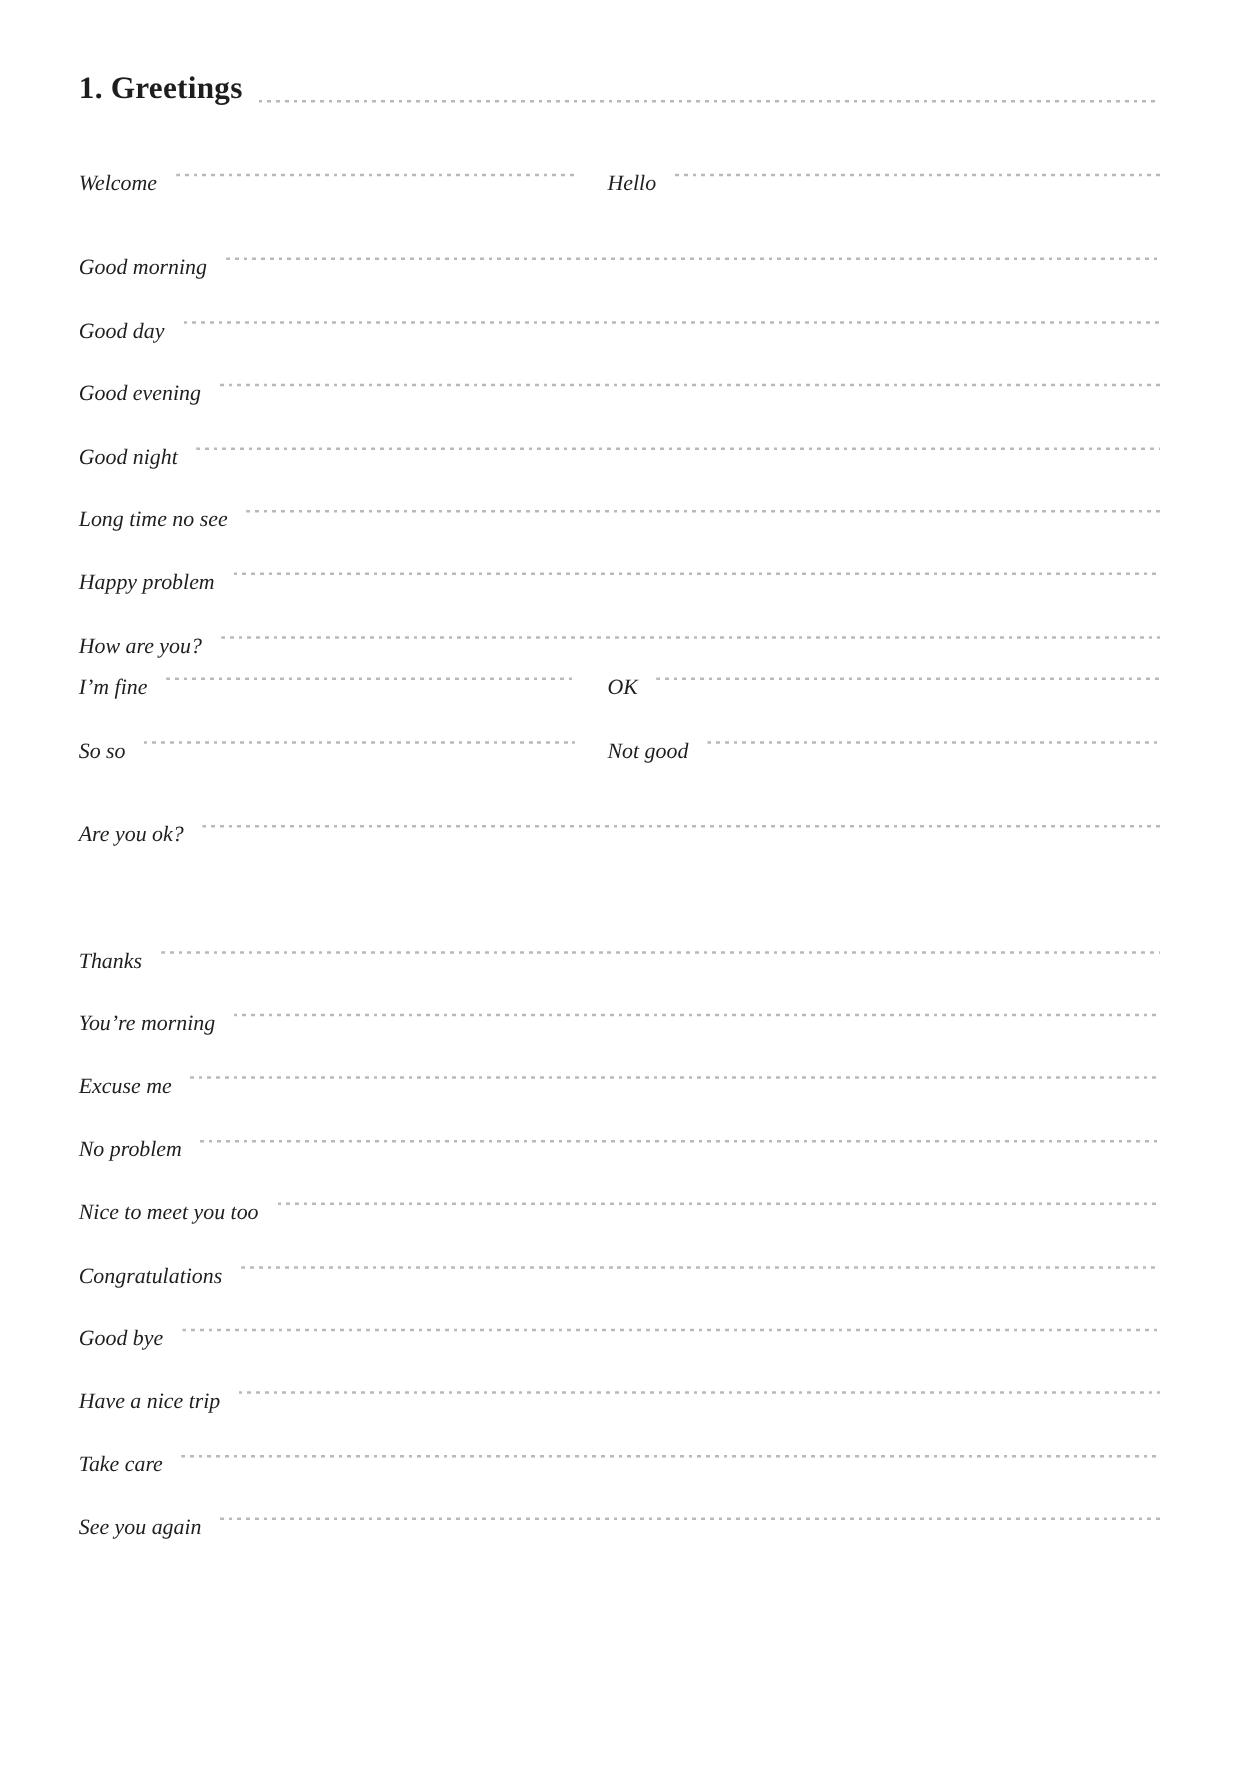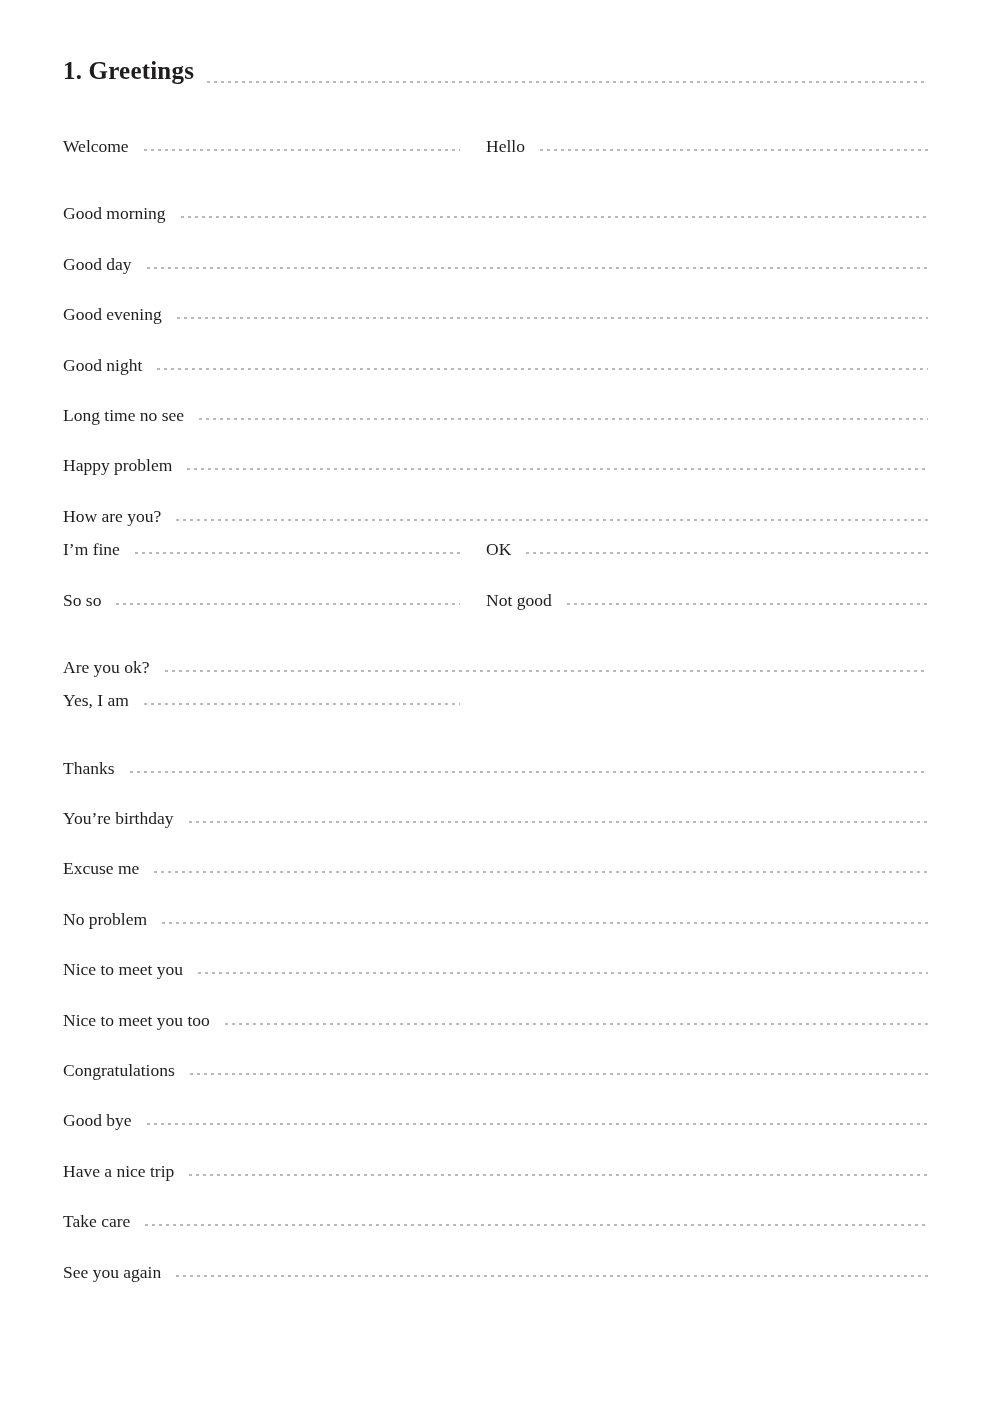--- a/index.html
+++ b/index.html
@@ -49,22 +49,23 @@
     margin-top:49px;
   }
   .row{
     display:flex;
     align-items:baseline;
     height:50.4px;
     box-sizing:border-box;
   }
   .cell{
     display:flex;
-    align-items:center;
+    align-items:flex-start;
     min-width:0;
+    font-style:italic;
   }
   .cell.full{flex:1 1 auto;margin-top:17px;}
   .cell.left{flex:0 0 397px;width:397px;margin-right:26px;}
   .cell.right{flex:1 1 auto;}
   .phrase-label{
     font-size:17.5px;
     line-height:22px;
     white-space:nowrap;
     margin-right:15px;
   }
@@ -151,52 +152,42 @@
             <div class="leader"></div>
           </div>
         </div>
         <div class="row">
           <div class="cell full">
             <span class="phrase-label">Are you ok?</span>
             <div class="leader"></div>
           </div>
         </div>
         <div class="row">
-          <div class="cell left">
-            <span class="phrase-label">Yes, I am</span>
-            <div class="leader"></div>
-          </div>
         </div>
         <div class="row">
           <div class="cell full">
             <span class="phrase-label">Thanks</span>
             <div class="leader"></div>
           </div>
         </div>
         <div class="row">
           <div class="cell full">
-            <span class="phrase-label">You’re birthday</span>
+            <span class="phrase-label">You’re morning</span>
             <div class="leader"></div>
           </div>
         </div>
         <div class="row">
           <div class="cell full">
             <span class="phrase-label">Excuse me</span>
             <div class="leader"></div>
           </div>
         </div>
         <div class="row">
           <div class="cell full">
             <span class="phrase-label">No problem</span>
-            <div class="leader"></div>
-          </div>
-        </div>
-        <div class="row">
-          <div class="cell full">
-            <span class="phrase-label">Nice to meet you</span>
             <div class="leader"></div>
           </div>
         </div>
         <div class="row">
           <div class="cell full">
             <span class="phrase-label">Nice to meet you too</span>
             <div class="leader"></div>
           </div>
         </div>
         <div class="row">

